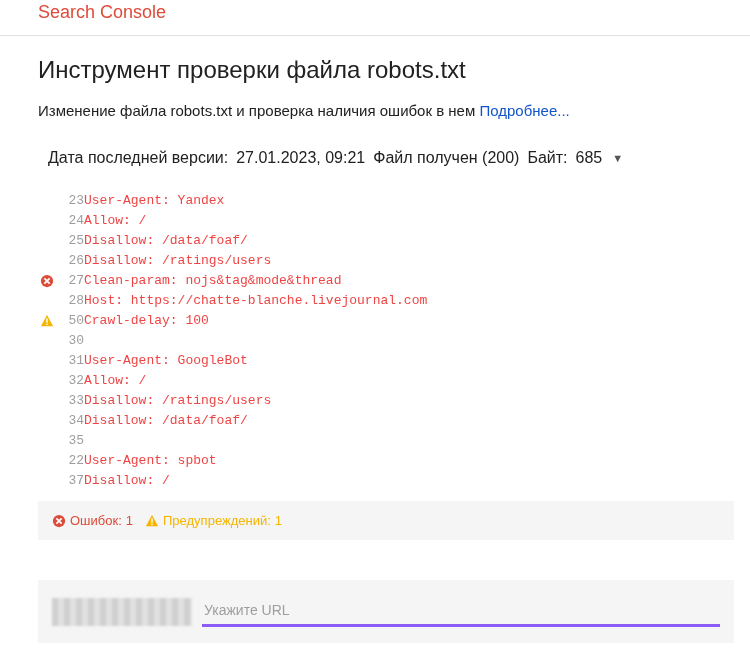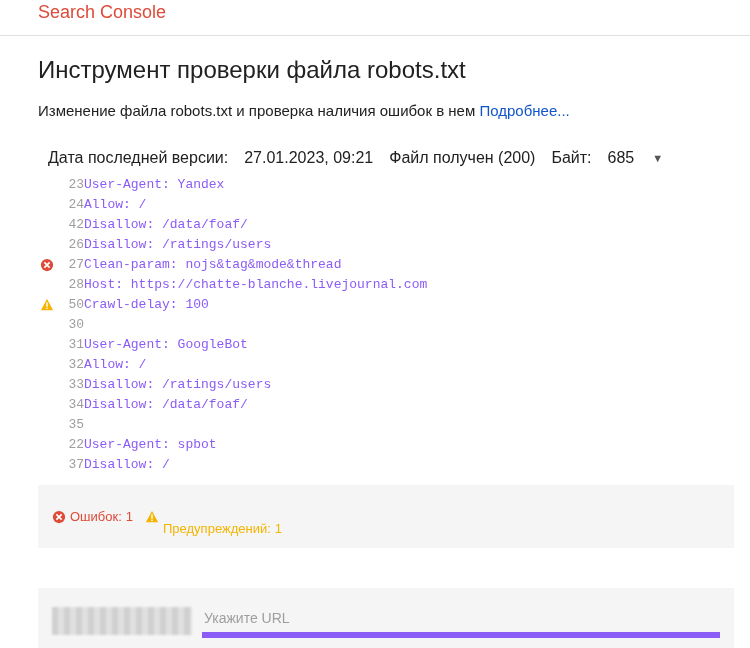--- a/index.html
+++ b/index.html
@@ -29,25 +29,25 @@
   }
   .subtext {
     font-size: 15px;
     color: #212121;
     margin-bottom: 30px;
   }
   .subtext a { color: #1155cc; text-decoration: none; }
   .meta-line {
     font-size: 16px;
     color: #212121;
-    margin-bottom: 8px;
+    margin-bottom: 24px;
     padding-left: 10px;
     display: flex;
     align-items: center;
-    gap: 16px;
+    gap: 8px;
     text-align: right;
   }
   .meta-line .chevron { font-size: 11px; color: #555; margin-left: 2px;}
   .code-box {
     background: #fff;
     font-family: "Courier New", monospace;
     font-size: 13px;
     line-height: 20px;
   }
   .code-row {
@@ -61,55 +61,55 @@
     justify-content: center;
     align-items: center;
   }
   .lineno {
     width: 28px;
     text-align: right;
     color: #9e9e9e;
     font-family: "Courier New", monospace;
   }
   .code-text {
-    color: #8b5cf6;
+    color: #ef4444;
     white-space: pre;
   }
   .icon-error, .icon-warn {
     width: 14px; height: 14px; display: inline-block;
   }
   .status-bar {
     background: #f5f5f5;
     padding: 12px 14px;
     margin-top: 10px;
     font-size: 13px;
     display: flex;
     align-items: center;
     gap: 4px;
   }
   .err-text { color: #dd4b39; }
-  .warn-text { color: #f4b400; margin-top: 24px; }
+  .warn-text { color: #f4b400; }
   .url-section {
     margin-top: 40px;
     background: #f5f5f5;
     padding: 16px 14px;
     display: flex;
     align-items: center;
     gap: 10px;
   }
   .domain-blur {
     width: 140px;
     height: 28px;
     background: repeating-linear-gradient(90deg,#d0d0d0 0 6px,#e0e0e0 6px 12px);
     filter: blur(1px);
   }
   .url-input {
     flex: 1;
     border: none;
-    border-bottom: 6px solid #8b5cf6;
+    border-bottom: 3px solid #8b5cf6;
     background: transparent;
     font-size: 14px;
     padding: 6px 2px;
     color: #14532d;
     outline: none;
   }
   .url-input::placeholder { color: #9e9e9e; }
 </style>
 </head>
 <body>
@@ -140,21 +140,21 @@
         <span class="lineno">23</span>
         <span class="code-text">User-Agent: Yandex</span>
       </div>
       <div class="code-row">
         <span class="gutter-icon"></span>
         <span class="lineno">24</span>
         <span class="code-text">Allow: /</span>
       </div>
       <div class="code-row">
         <span class="gutter-icon"></span>
-        <span class="lineno">42</span>
+        <span class="lineno">25</span>
         <span class="code-text">Disallow: /data/foaf/</span>
       </div>
       <div class="code-row">
         <span class="gutter-icon"></span>
         <span class="lineno">26</span>
         <span class="code-text">Disallow: /ratings/users</span>
       </div>
       <div class="code-row">
         <span class="gutter-icon">
           <svg viewBox="0 0 16 16" width="14" height="14">

